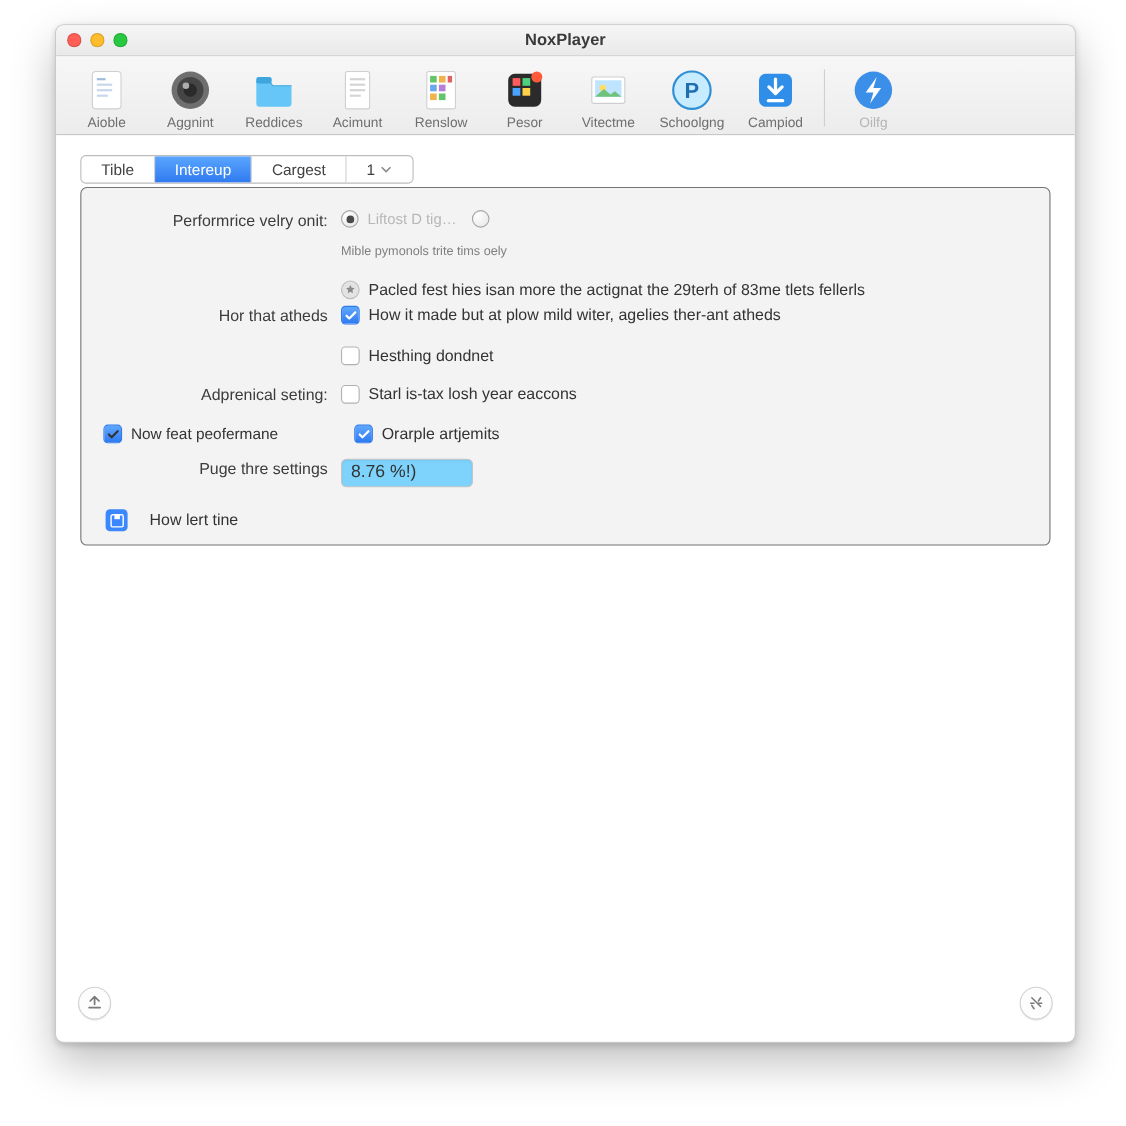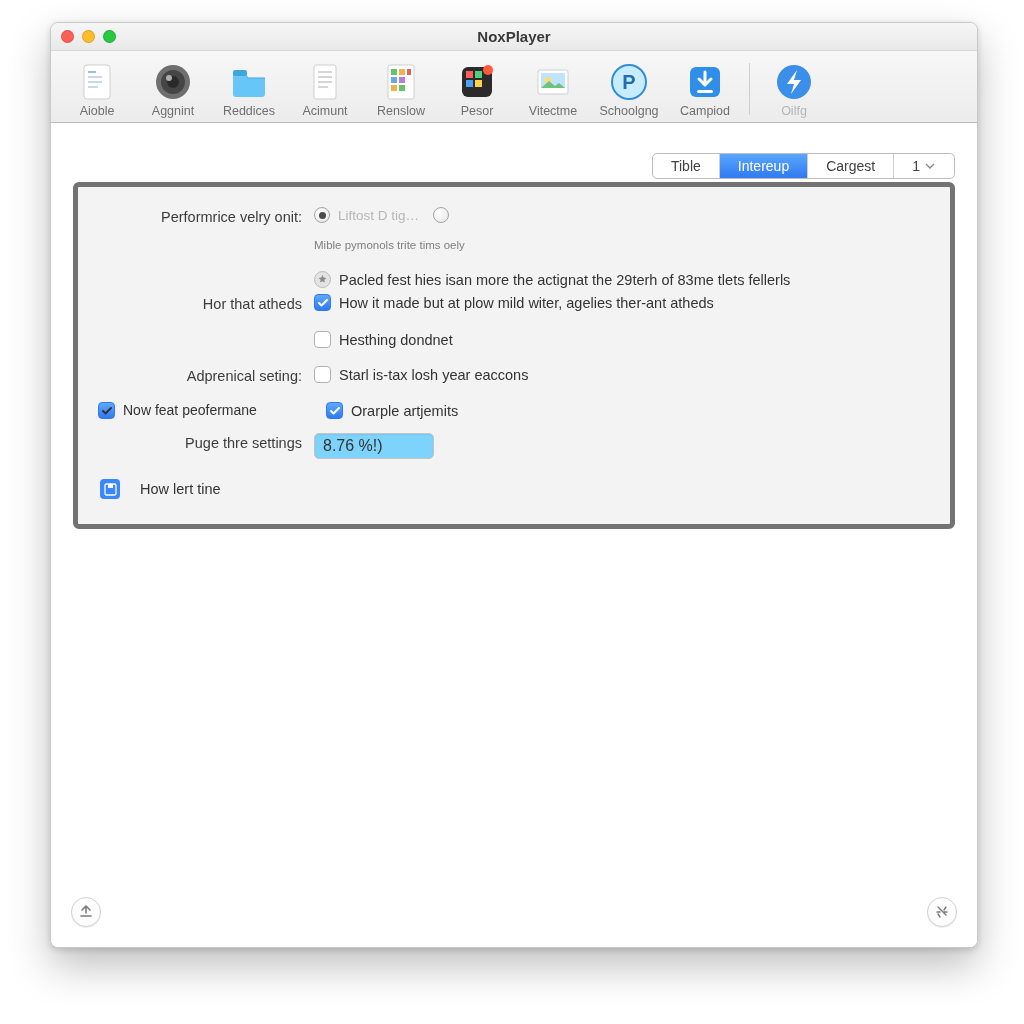--- a/index.html
+++ b/index.html
@@ -91,23 +91,22 @@
     margin: 0 4px;
   }
   .content {
     flex: 1;
     background: #ffffff;
     padding: 18px 22px;
     position: relative;
   }
   .segwrap {
     display: flex;
-    justify-content: flex-end;
+    justify-content: flex-start;
     margin-bottom: 4px;
-    margin-top: 12px;
   }
   .segmented {
     display: inline-flex;
     border: 1px solid #bcbcbc;
     border-radius: 5px;
     overflow: hidden;
     background: #ffffff;
     height: 26px;
     box-shadow: 0 1px 0 rgba(255,255,255,0.7) inset;
   }
@@ -119,25 +118,25 @@
     display: flex;
     align-items: center;
     gap: 4px;
   }
   .seg:last-child { border-right: none; }
   .seg.sel {
     background: linear-gradient(#5aa6ff,#2f7af0);
     color: #fff;
   }
   .panel {
-    border: 5px solid #737373;
+    border: 1px solid #737373;
     border-radius: 6px;
     background: #f3f3f3;
     margin-top: -1px;
-    padding: 14px 18px 25px 18px;
+    padding: 14px 18px 12px 18px;
     position: relative;
   }
   .row {
     display: flex;
     align-items: flex-start;
     margin: 6px 0;
   }
   .label {
     width: 218px;
     text-align: right;

